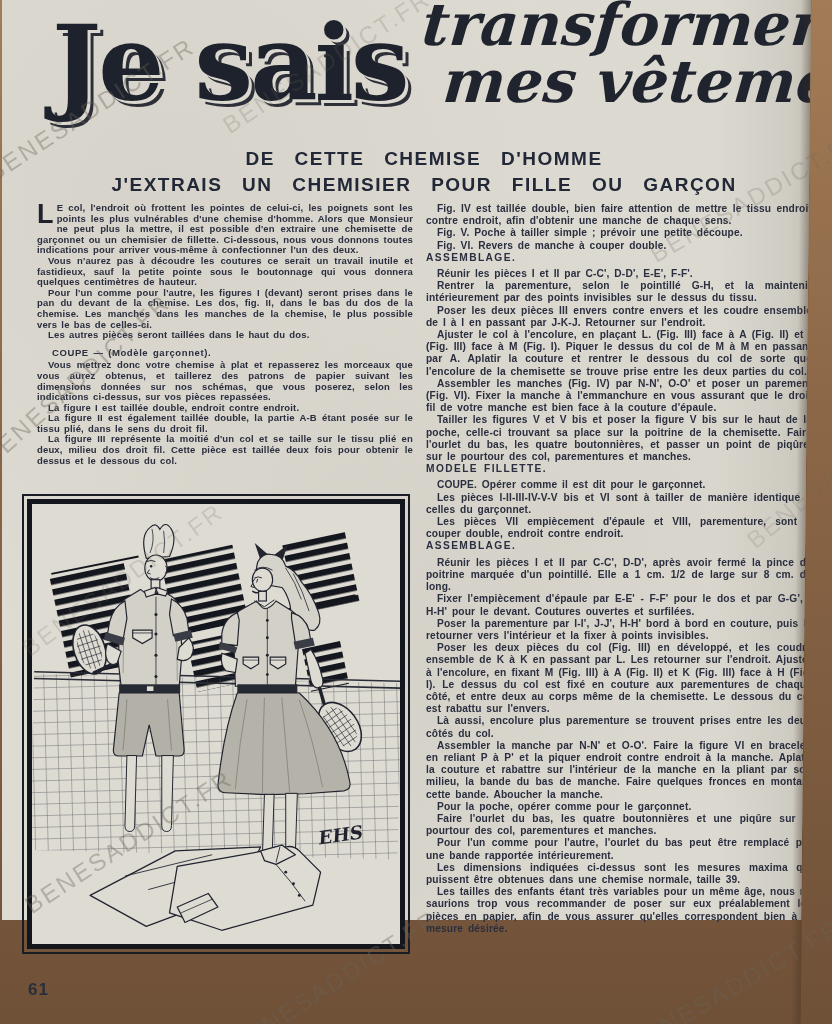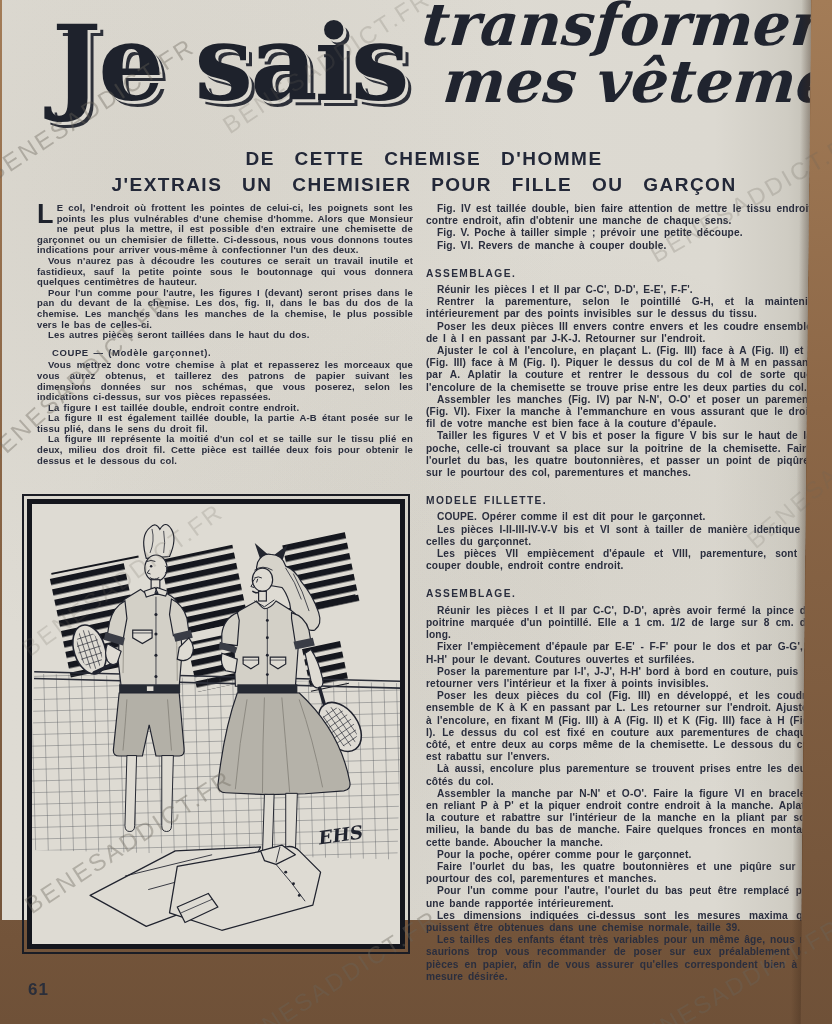--- a/index.html
+++ b/index.html
@@ -44,21 +44,21 @@
     letter-spacing:1.5px;word-spacing:13px;white-space:nowrap;text-align:center;
   }
   .subtitle .l2{display:block;}
   
   .col{position:absolute;top:203px;color:#2a2e3e;font-weight:bold;text-align:justify;}
   .col-left{left:35px;width:376px;font-size:9.5px;line-height:10.6px;letter-spacing:0.15px;word-spacing:1.4px;}
   .col-right{left:424px;width:386px;font-size:10.2px;line-height:12.2px;letter-spacing:0.15px;word-spacing:1.8px;}
   .para{margin:0;text-indent:11px;}
   .para.np{text-indent:0;}
   .para.sp{}
-  .heading{margin:16px 0 4px;letter-spacing:1.4px;text-indent:0;}
+  .heading{margin:0 0 4px;letter-spacing:1.4px;text-indent:0;}
   .col-left .heading{margin:7px 15px 2px;letter-spacing:0.6px;}
   .dropcap{
     float:left;font-size:27px;line-height:21px;padding:1px 3px 0 0;
     color:#1e222c;
   }
   
   .illus-outer{
     position:absolute;left:20px;top:494px;width:388px;height:460px;
     border:2px solid #1b1d25;box-sizing:border-box;padding:3px;
   }

